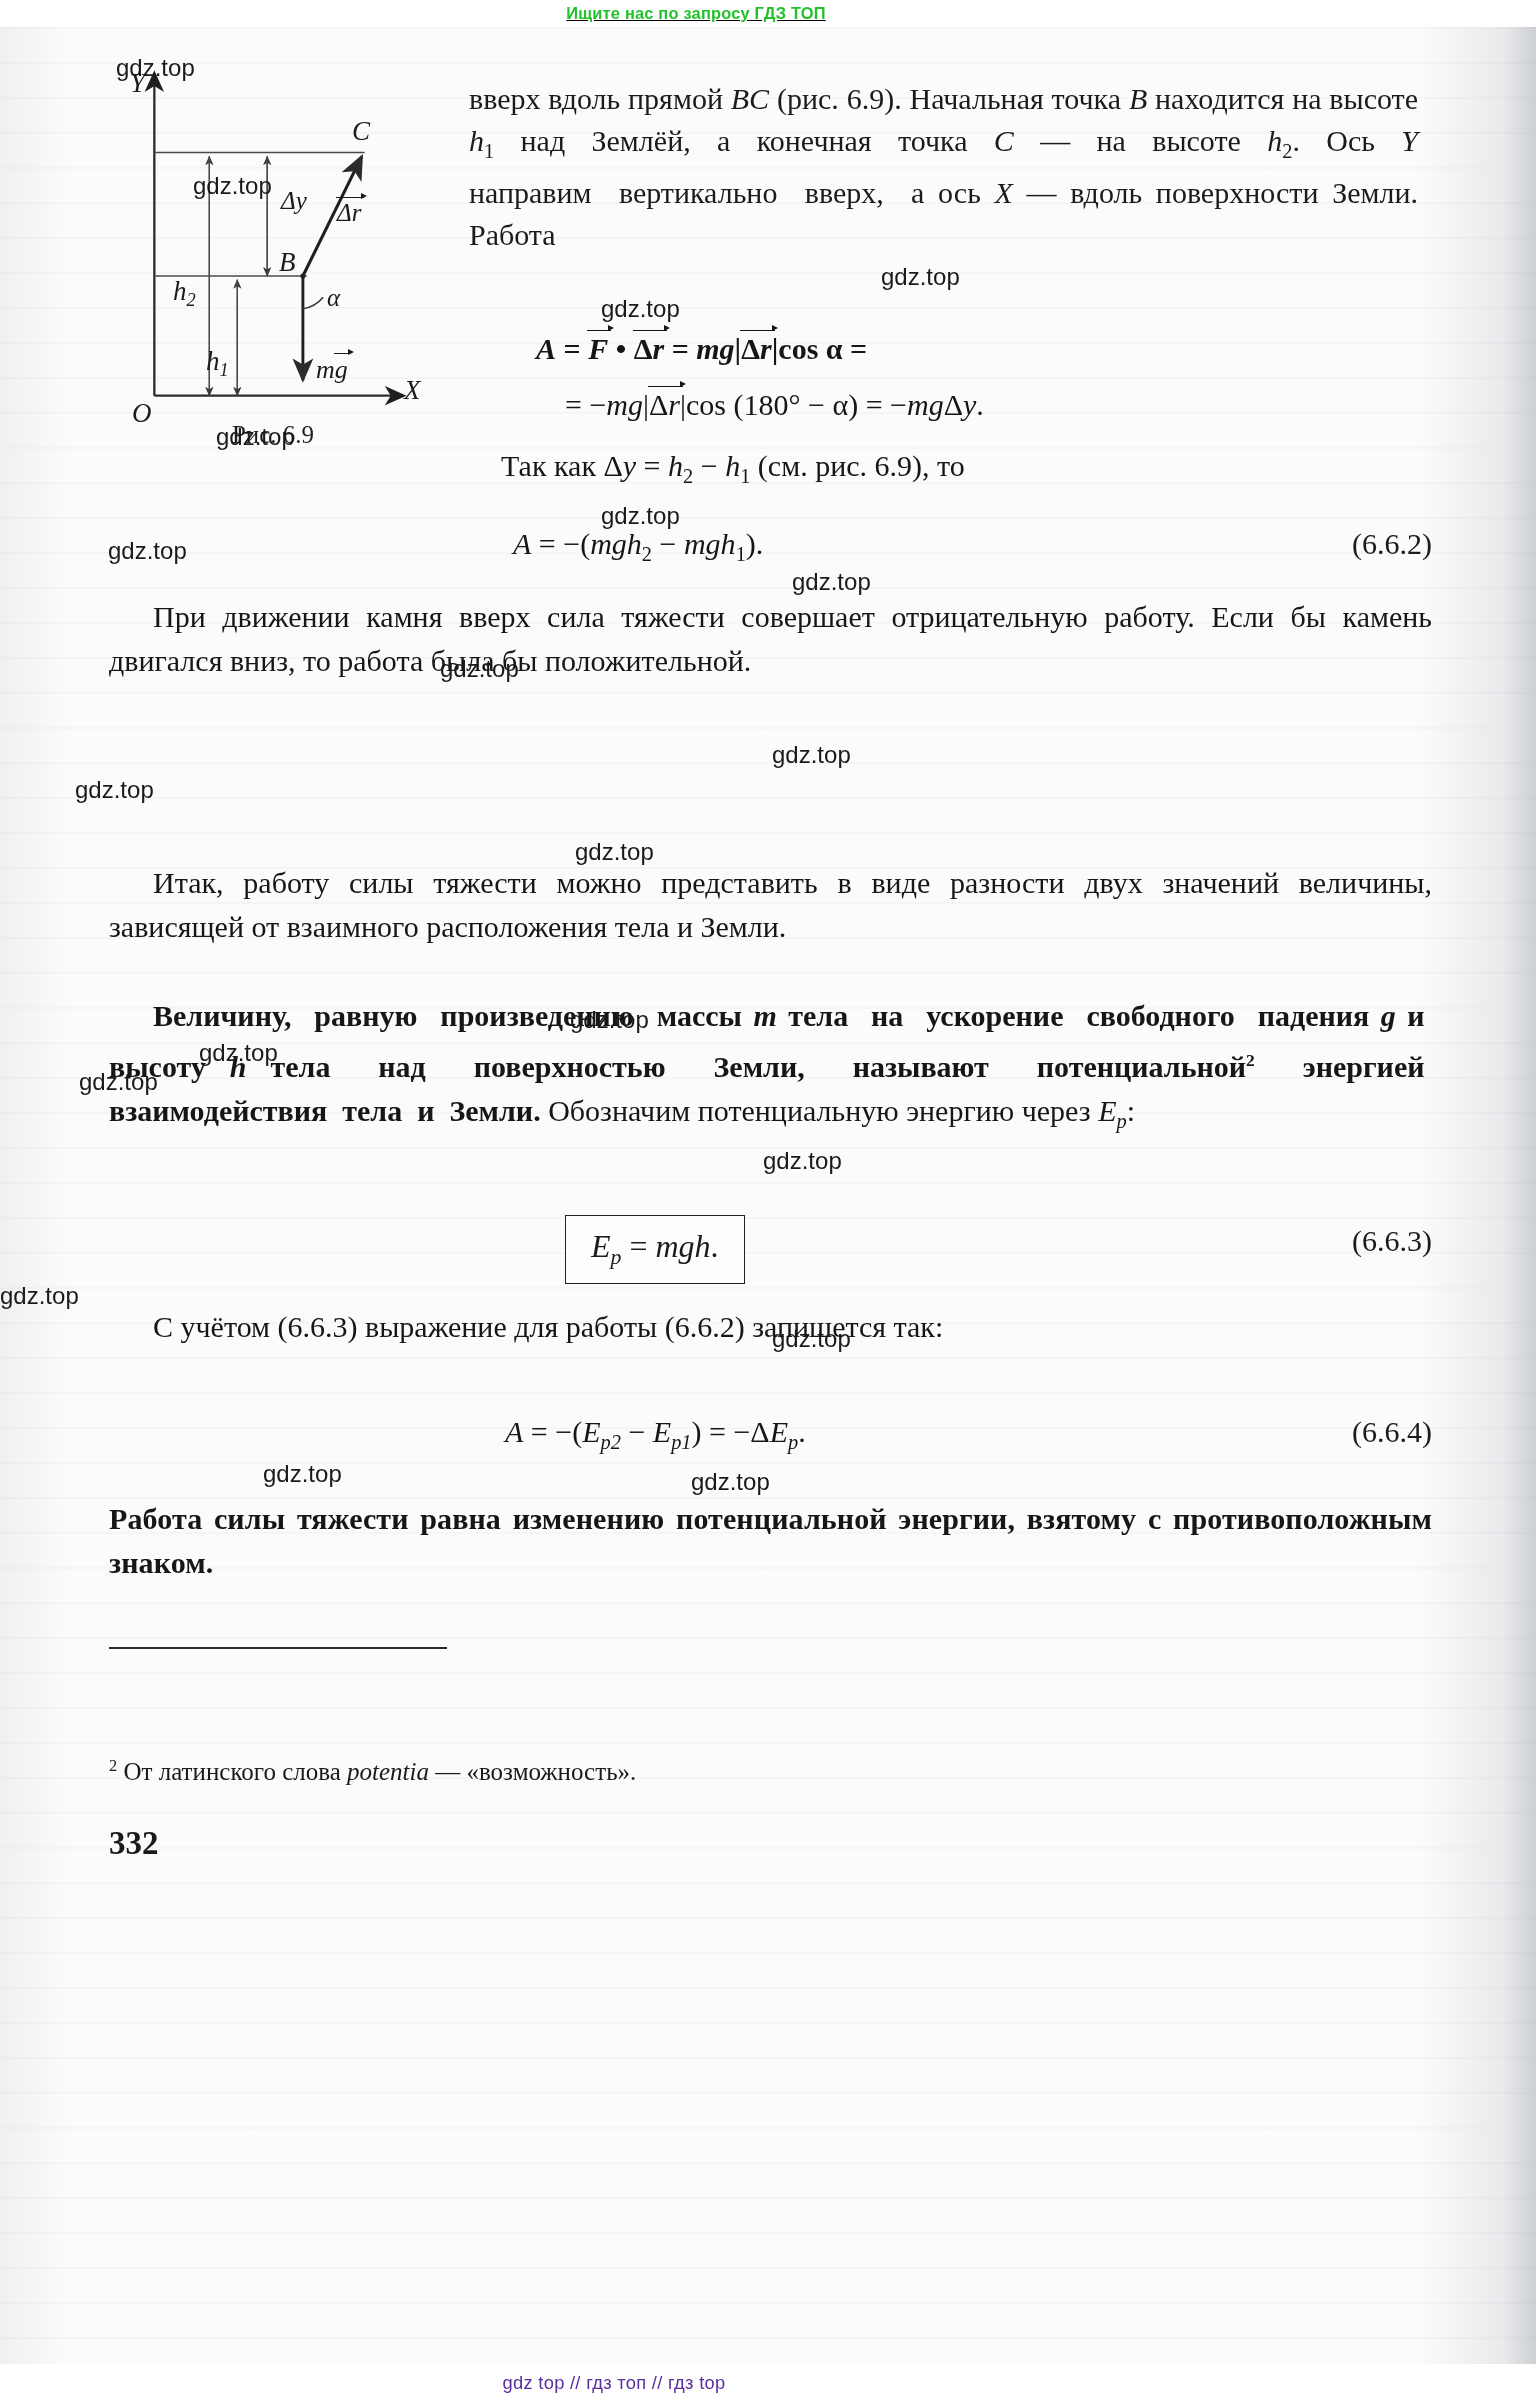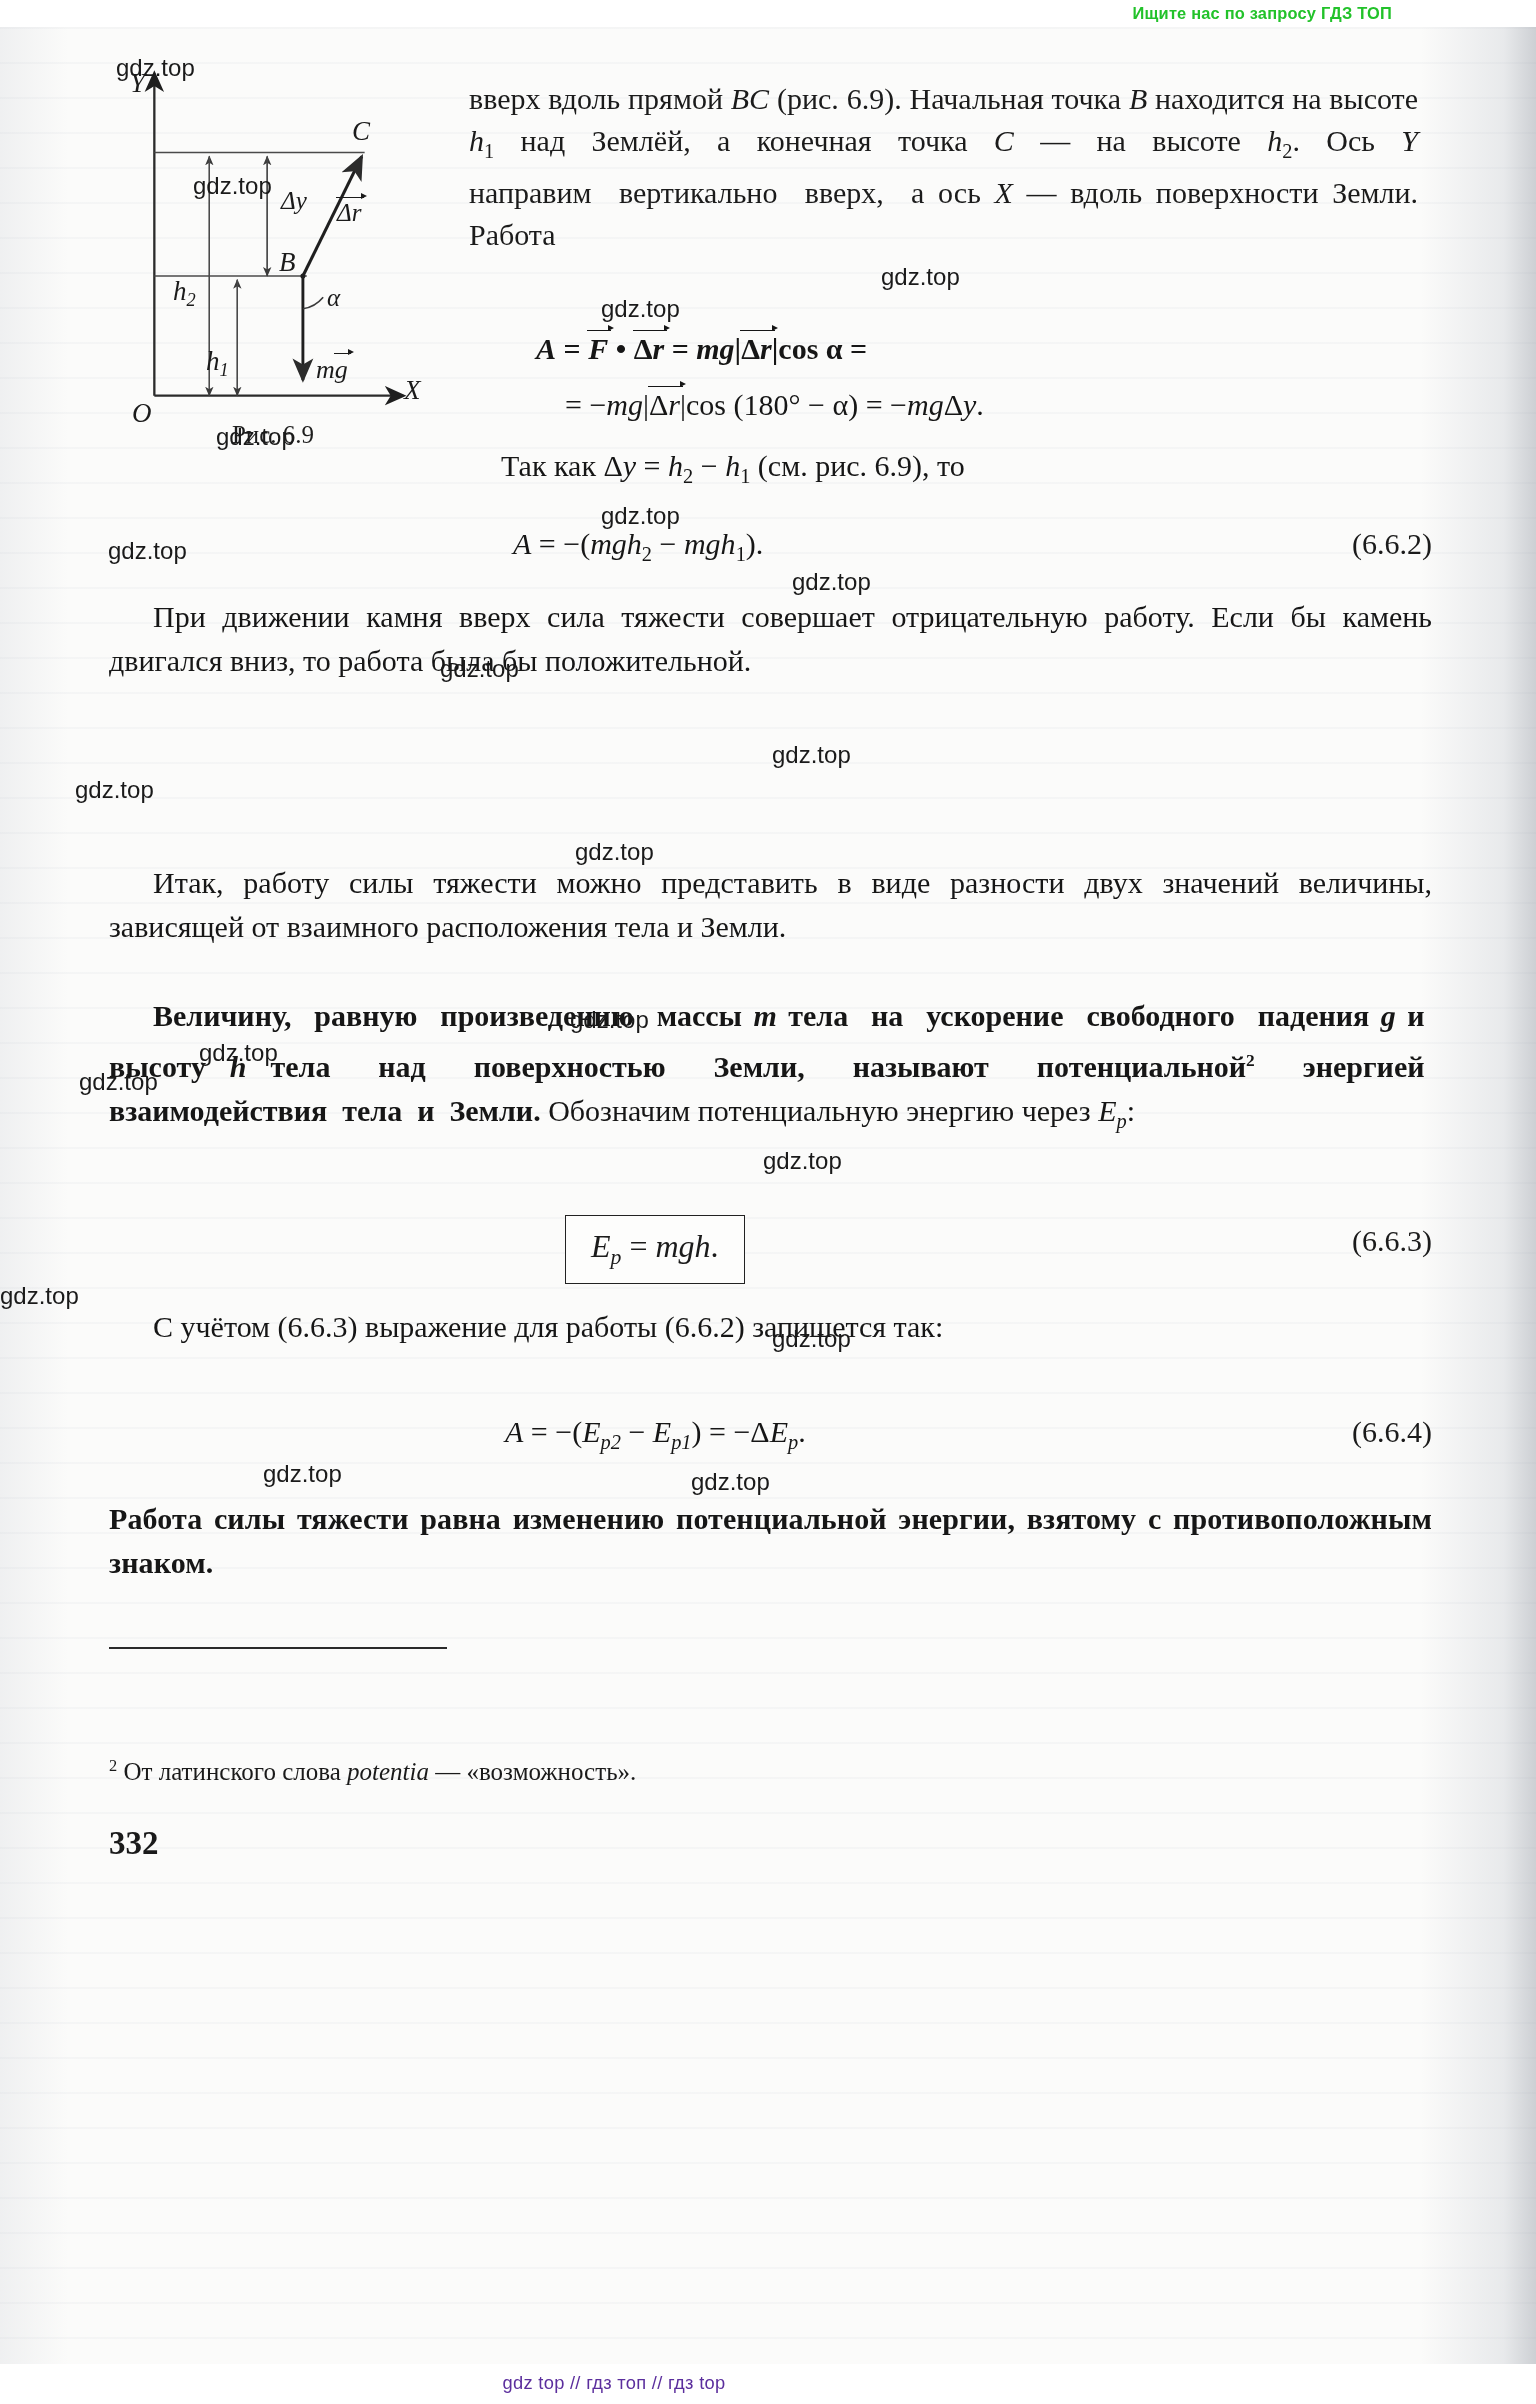--- a/index.html
+++ b/index.html
@@ -8,21 +8,21 @@
     background:#ffffff;
     font-family:"Liberation Serif", serif;
     position:relative;
     overflow:hidden;
   }
 
   
   #top-banner{
     position:absolute;left:0;top:0;width:1392px;height:27px;
     background:#ffffff;
-    display:flex;align-items:center;justify-content:flex-end;
+    display:flex;align-items:center;justify-content:center;text-decoration:underline;
   }
   #top-banner .txt{
     color:#22c22a;
     font-family:"Liberation Sans", sans-serif;
     font-size:16.4px;font-weight:600;letter-spacing:0.2px;
   }
 
   
   #page-sheet{
     position:absolute;left:0;top:27px;width:1536px;height:2337px;

